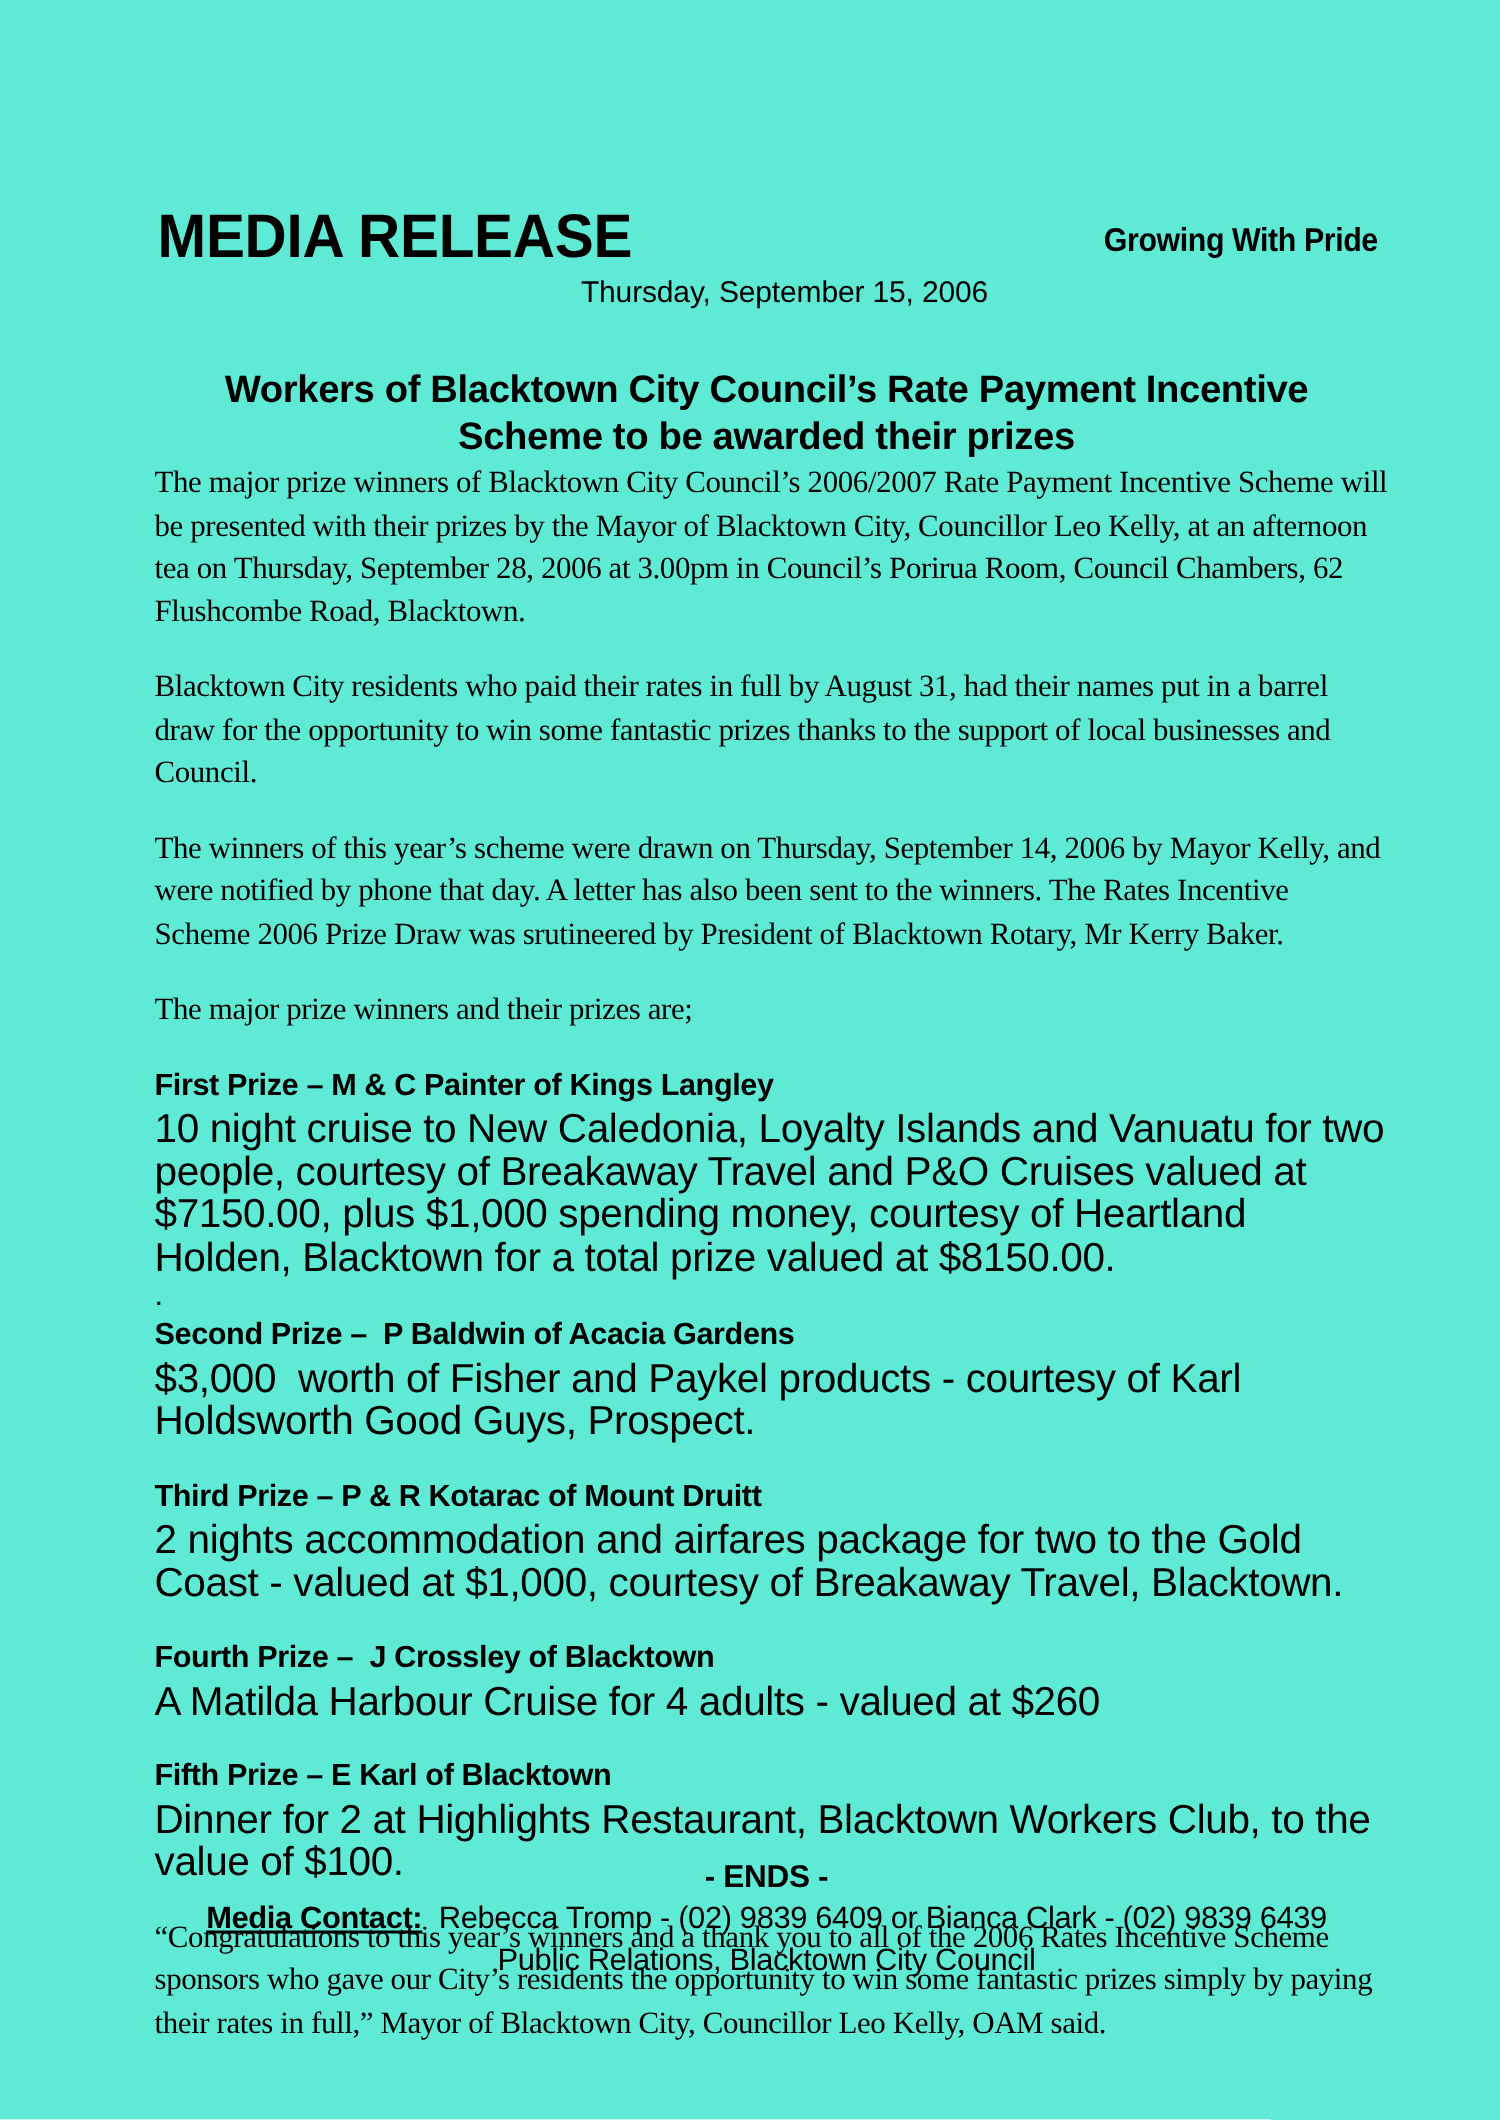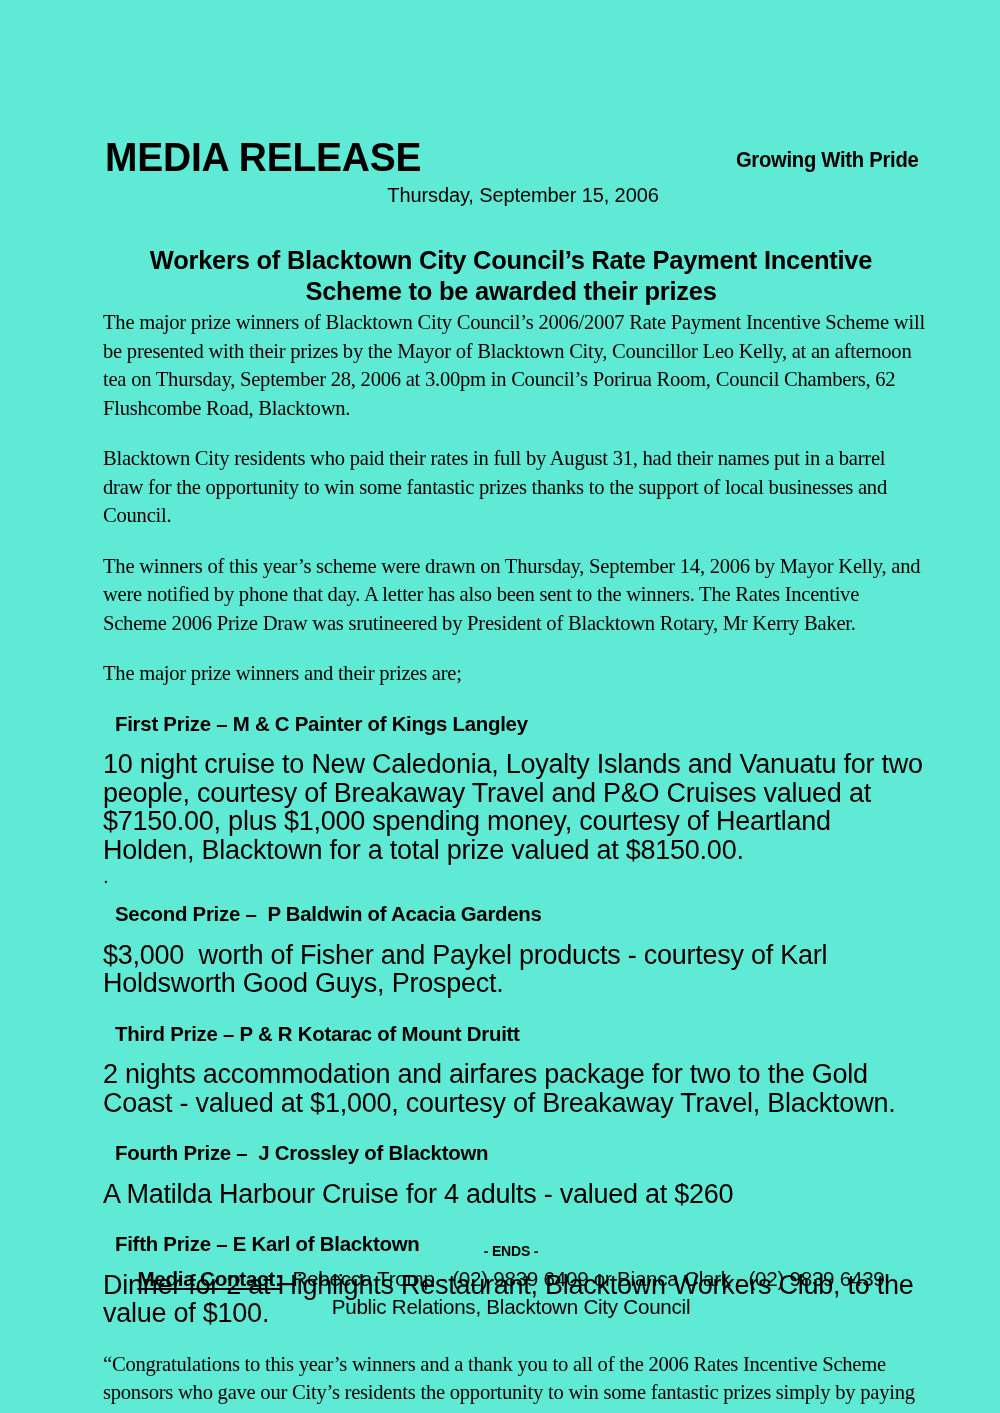--- a/index.html
+++ b/index.html
@@ -117,21 +117,21 @@
     line-height: 24px;
     letter-spacing: -0.25px;
   }
   .prize-block {
     margin: 0 0 22px 0;
   }
   .prize-block.first {
     margin-bottom: 0;
   }
   h3.prize-title {
-    margin: 12px;
+    margin: 0;
     font-size: 20.4px;
     line-height: 28.5px;
     font-weight: 700;
     letter-spacing: -0.25px;
     white-space: pre-wrap;
   }
   p.prize-desc {
     margin: 0;
     font-size: 27px;
     line-height: 28.5px;
@@ -141,21 +141,21 @@
 
   
   .footer {
     position: absolute;
     left: 0;
     top: 1238px;
     width: 816px;
     text-align: center;
   }
   .ends {
-    font-size: 14px;
+    font-size: 21px;
     line-height: 27px;
     font-weight: 700;
     letter-spacing: -0.2px;
   }
   .contact-line {
     font-size: 20.6px;
     line-height: 28px;
     letter-spacing: -0.25px;
     white-space: pre-wrap;
   }

